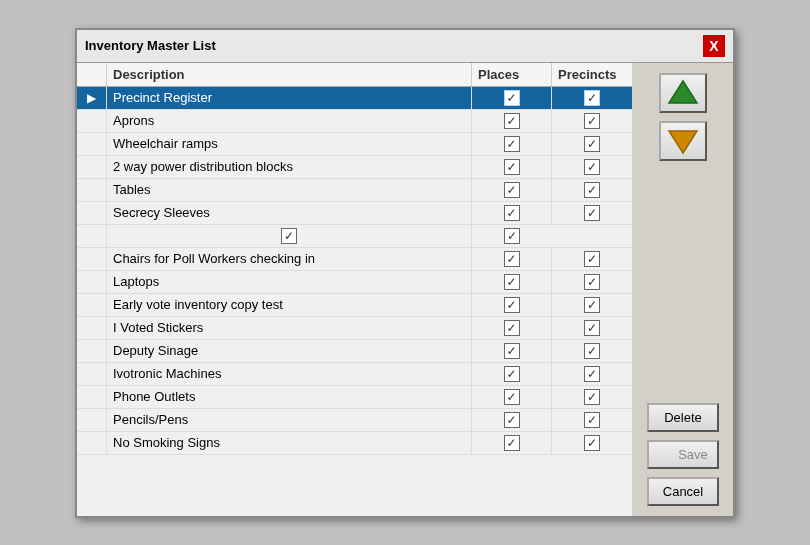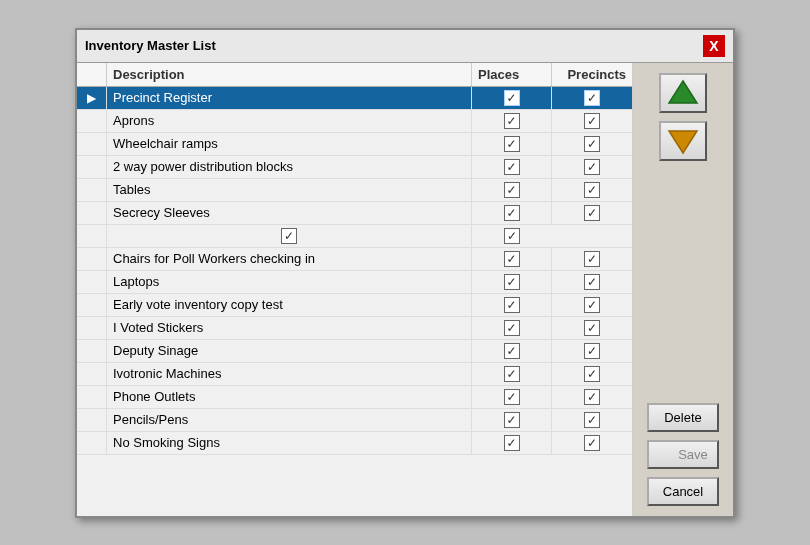--- a/index.html
+++ b/index.html
@@ -62,21 +62,21 @@
       grid-template-columns: 30px 1fr 80px 80px;
       background: #f5f5f5;
       border-bottom: 1px solid #aaa;
     }
     .table-header .th {
       padding: 4px 6px;
       font-weight: bold;
       border-right: 1px solid #ccc;
       color: #333;
     }
-    .table-header .th:last-child { border-right: none; text-align: right; }
+    .table-header .th:last-child { border-right: none; }
     .table-scroll {
       overflow-y: auto;
       flex: 1;
     }
     .table-row {
       display: grid;
       grid-template-columns: 30px 1fr 80px 80px;
       border-bottom: 1px solid #ddd;
       cursor: pointer;
     }

